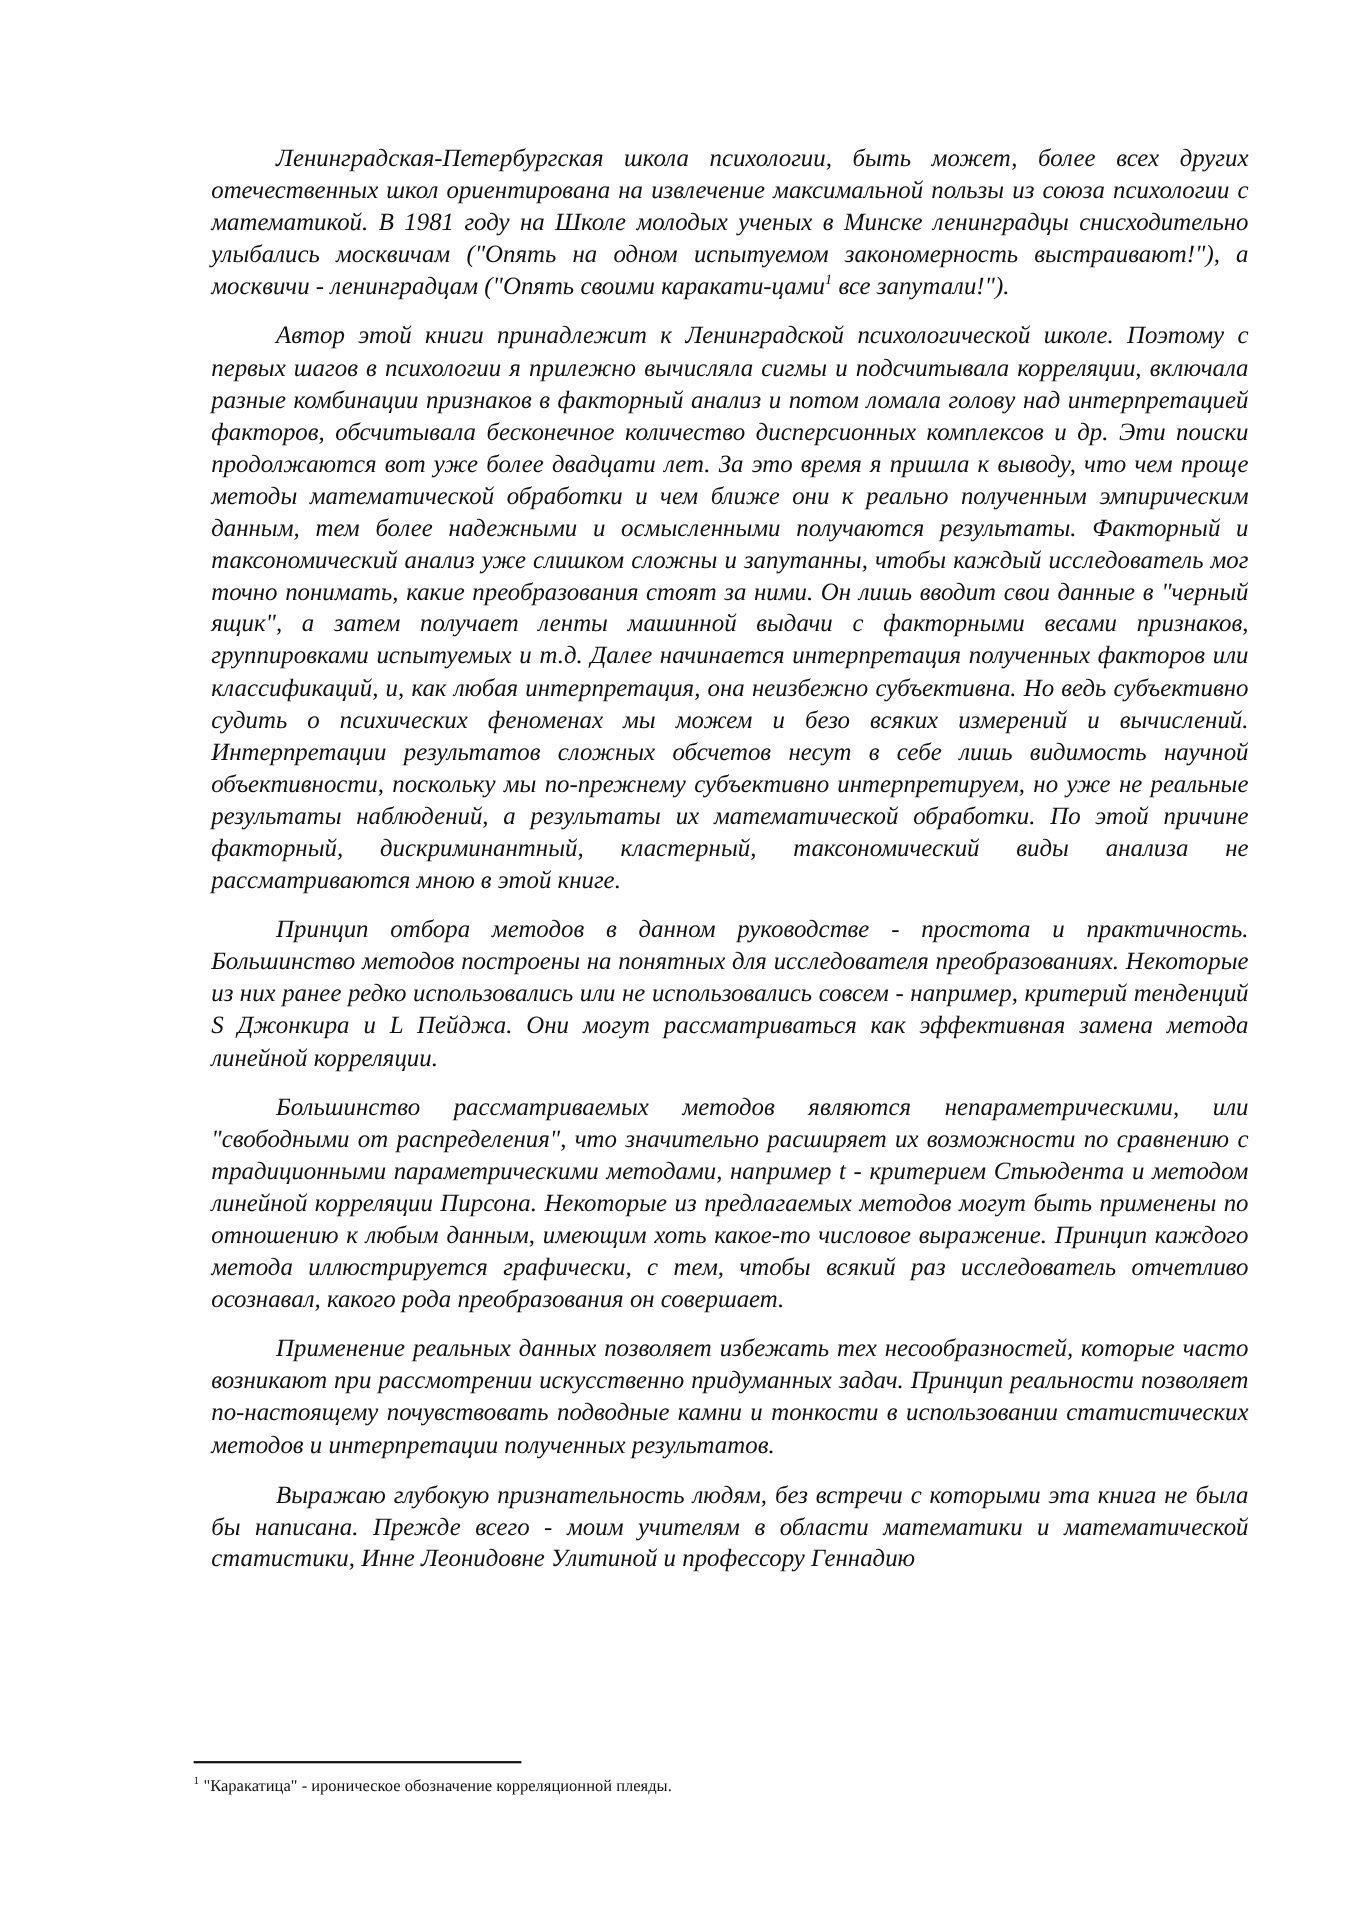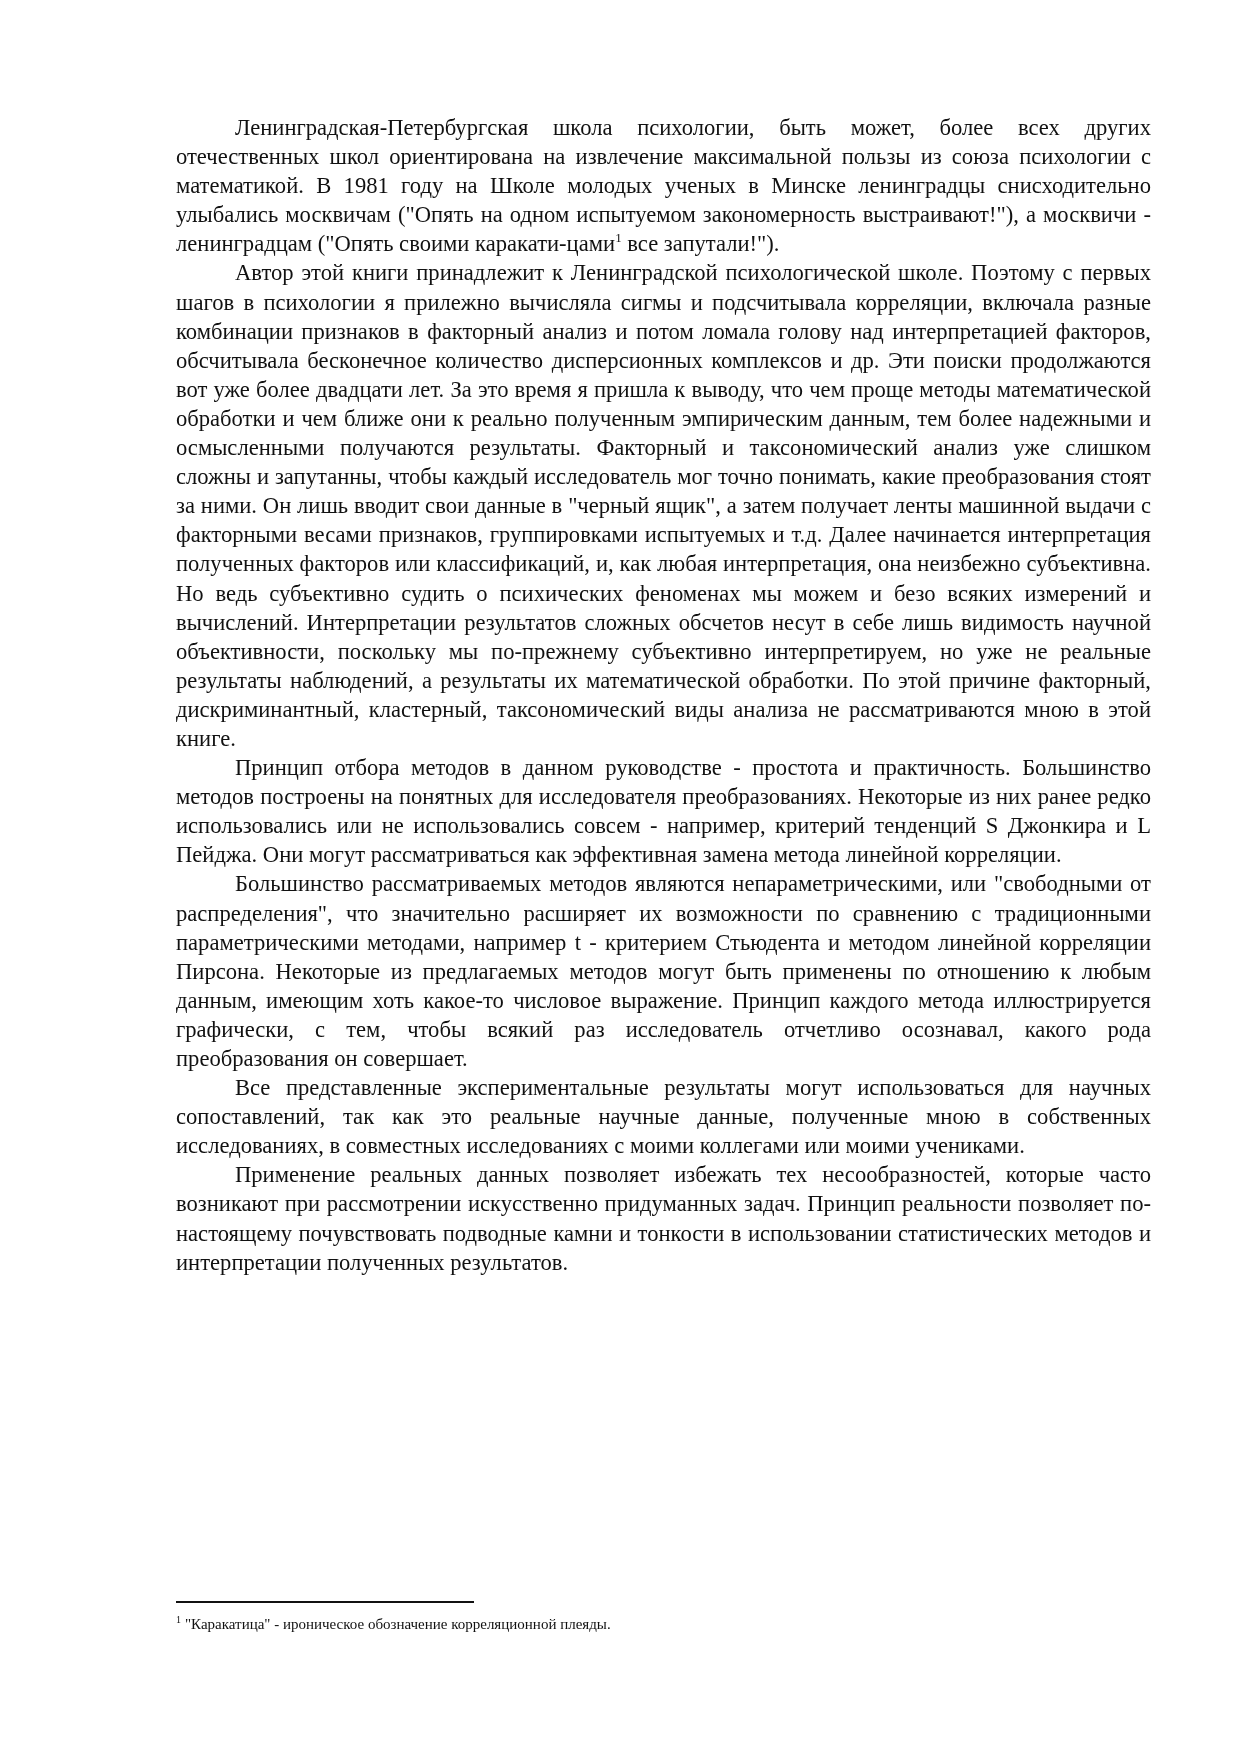--- a/index.html
+++ b/index.html
@@ -8,24 +8,25 @@
     position: absolute;
     left: 176px;
     top: 113px;
     width: 975px;
     font-family: "Liberation Serif", "DejaVu Serif", serif;
     font-size: 22.6px;
     line-height: 29.1px;
     color: #111111;
   }
   .para {
-    margin: 0;
+    margin: 16px;
     text-align: justify;
     text-indent: 59px;
     hyphens: none;
+    font-style: italic;
   }
   sup.fnref { font-size: 13px; line-height: 0; vertical-align: 9px; }
   .footnote-rule {
     position: absolute;
     left: 176px;
     top: 1601px;
     width: 298px;
     height: 2px;
     background: #111111;
   }
@@ -42,18 +43,18 @@
   .footnote sup { font-size: 10px; vertical-align: 6px; line-height: 0; margin-right: 4px; }
 </style>
 </head>
 <body>
 
 <div class="page">
   <p class="para"><span>Ленинградская-Петербургская школа психологии, быть может, более всех других отечественных школ ориентирована на извлечение максимальной пользы из союза психологии с математикой. В 1981 году на Школе молодых ученых в Минске ленинградцы снисходительно улыбались москвичам ("Опять на одном испытуемом закономерность выстраивают!"), а москвичи - ленинградцам ("Опять своими каракати-цами</span><sup class="fnref">1</sup><span> все запутали!").</span></p>
   <p class="para">Автор этой книги принадлежит к Ленинградской психологической школе. Поэтому с первых шагов в психологии я прилежно вычисляла сигмы и подсчитывала корреляции, включала разные комбинации признаков в факторный анализ и потом ломала голову над интерпретацией факторов, обсчитывала бесконечное количество дисперсионных комплексов и др. Эти поиски продолжаются вот уже более двадцати лет. За это время я пришла к выводу, что чем проще методы математической обработки и чем ближе они к реально полученным эмпирическим данным, тем более надежными и осмысленными получаются результаты. Факторный и таксономический анализ уже слишком сложны и запутанны, чтобы каждый исследователь мог точно понимать, какие преобразования стоят за ними. Он лишь вводит свои данные в "черный ящик", а затем получает ленты машинной выдачи с факторными весами признаков, группировками испытуемых и т.д. Далее начинается интерпретация полученных факторов или классификаций, и, как любая интерпретация, она неизбежно субъективна. Но ведь субъективно судить о психических феноменах мы можем и безо всяких измерений и вычислений. Интерпретации результатов сложных обсчетов несут в себе лишь видимость научной объективности, поскольку мы по-прежнему субъективно интерпретируем, но уже не реальные результаты наблюдений, а результаты их математической обработки. По этой причине факторный, дискриминантный, кластерный, таксономический виды анализа не рассматриваются мною в этой книге.</p>
   <p class="para">Принцип отбора методов в данном руководстве - простота и практичность. Большинство методов построены на понятных для исследователя преобразованиях. Некоторые из них ранее редко использовались или не использовались совсем - например, критерий тенденций S Джонкира и L Пейджа. Они могут рассматриваться как эффективная замена метода линейной корреляции.</p>
   <p class="para">Большинство рассматриваемых методов являются непараметрическими, или "свободными от распределения", что значительно расширяет их возможности по сравнению с традиционными параметрическими методами, например t - критерием Стьюдента и методом линейной корреляции Пирсона. Некоторые из предлагаемых методов могут быть применены по отношению к любым данным, имеющим хоть какое-то числовое выражение. Принцип каждого метода иллюстрируется графически, с тем, чтобы всякий раз исследователь отчетливо осознавал, какого рода преобразования он совершает.</p>
-  <p class="para">Все представленные экспериментальные результаты могут использоваться для научных сопоставлений, так как это реальные научные данные, полученные мною в собственных исследованиях, в совместных исследованиях с моими коллегами или моими учениками.</p>
   <p class="para">Применение реальных данных позволяет избежать тех несообразностей, которые часто возникают при рассмотрении искусственно придуманных задач. Принцип реальности позволяет по-настоящему почувствовать подводные камни и тонкости в использовании статистических методов и интерпретации полученных результатов.</p>
+  <p class="para">Выражаю глубокую признательность людям, без встречи с которыми эта книга не была бы написана. Прежде всего - моим учителям в области математики и математической статистики, Инне Леонидовне Улитиной и профессору Геннадию</p>
 </div>
 
 <div class="footnote-rule"></div>
 <div class="footnote"><sup>1</sup><span>"Каракатица" - ироническое обозначение корреляционной плеяды.</span></div>
 
 </body></html>

